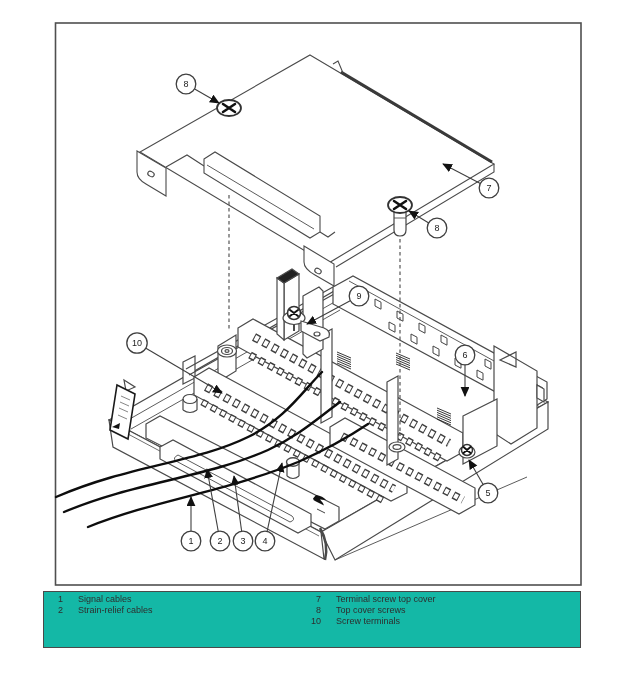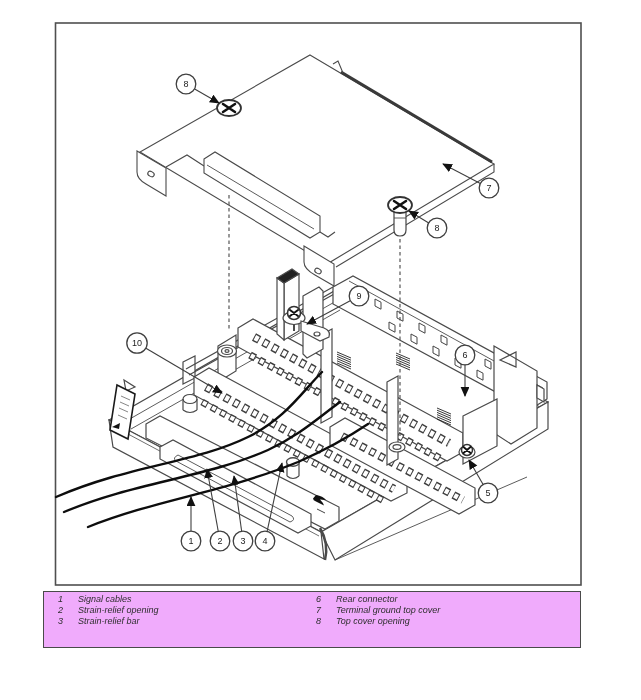--- a/index.html
+++ b/index.html
@@ -1,21 +1,21 @@
 <!DOCTYPE html>
 <html><head>
 <meta charset="utf-8">
 <style>
   html,body{margin:0;padding:0;background:#fff;}
   #page{position:relative;width:641px;height:700px;background:#fff;overflow:hidden;
         font-family:"Liberation Sans",sans-serif;}
   #fig-svg{position:absolute;left:0;top:0;}
   .legend{position:absolute;left:43px;top:591px;width:538px;height:57px;
-          border:1.5px solid #4a4a4a;box-sizing:border-box;background:#f0abfc;
-          font-size:9px;line-height:11.2px;color:#2e2e2e;font-style:italic;}
+          border:1.5px solid #4a4a4a;box-sizing:border-box;background:#14b8a6;
+          font-size:9px;line-height:11.2px;color:#2e2e2e;}
   .lcol{position:absolute;top:2px;}
   .lcol1{left:0;width:260px;}
   .lcol2{left:258px;width:275px;}
   .lrow{white-space:nowrap;}
   .lnum{display:inline-block;width:19px;text-align:right;margin-right:15px;}
   .llabel{display:inline-block;}
   svg text{font-family:"Liberation Sans",sans-serif;font-size:9px;fill:#222;}
 </style>
 </head>
 <body>
@@ -246,23 +246,22 @@
       <path d="M265,541 L282,463" stroke-width="1.1" marker-end="url(#ah)"></path>
       <circle cx="265" cy="541" r="9.8" fill="#fff" stroke-width="1.3"></circle>
       <text x="265" y="544" text-anchor="middle" stroke="none">4</text>
     </g>
   </g>
 </svg>
 
 <div class="legend">
   <div class="lcol lcol1">
     <div class="lrow"><span class="lnum">1</span><span class="llabel">Signal cables</span></div>
-    <div class="lrow"><span class="lnum">2</span><span class="llabel">Strain-relief opening</span></div>
-    <div class="lrow"><span class="lnum">3</span><span class="llabel">Strain-relief bar</span></div>
+    <div class="lrow"><span class="lnum">2</span><span class="llabel">Strain-relief cables</span></div>
   </div>
   <div class="lcol lcol2">
-    <div class="lrow"><span class="lnum">6</span><span class="llabel">Rear connector</span></div>
-    <div class="lrow"><span class="lnum">7</span><span class="llabel">Terminal ground top cover</span></div>
-    <div class="lrow"><span class="lnum">8</span><span class="llabel">Top cover opening</span></div>
+    <div class="lrow"><span class="lnum">7</span><span class="llabel">Terminal screw top cover</span></div>
+    <div class="lrow"><span class="lnum">8</span><span class="llabel">Top cover screws</span></div>
+    <div class="lrow"><span class="lnum">10</span><span class="llabel">Screw terminals</span></div>
   </div>
 </div>
 
 </div>
 
 </body></html>

